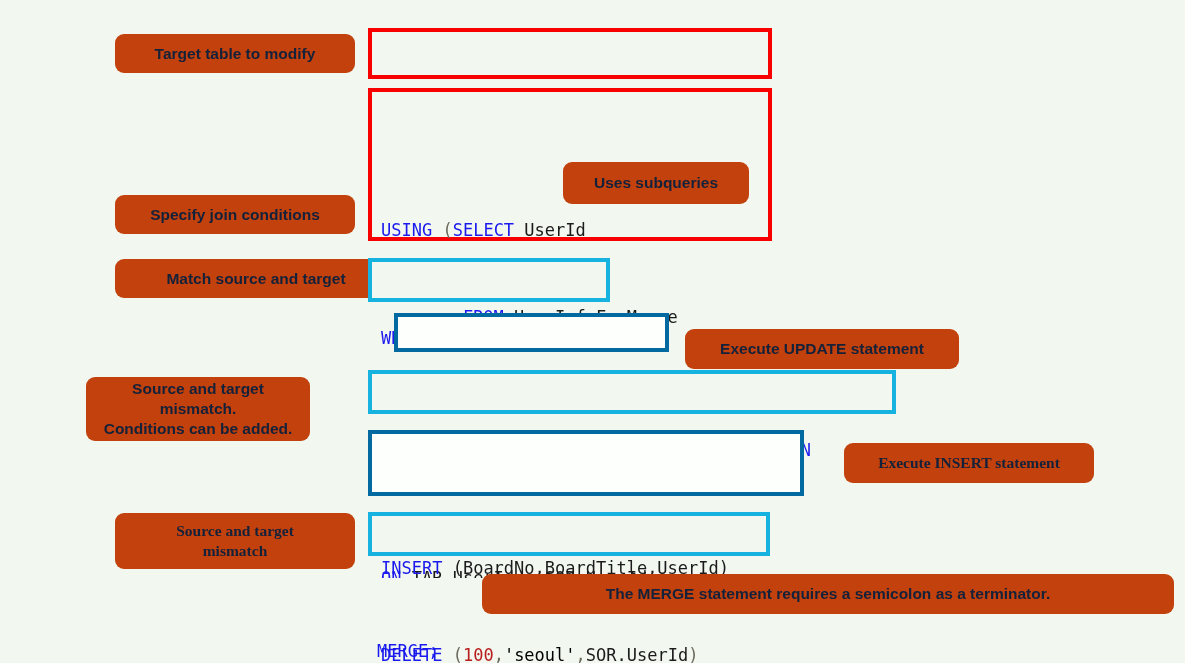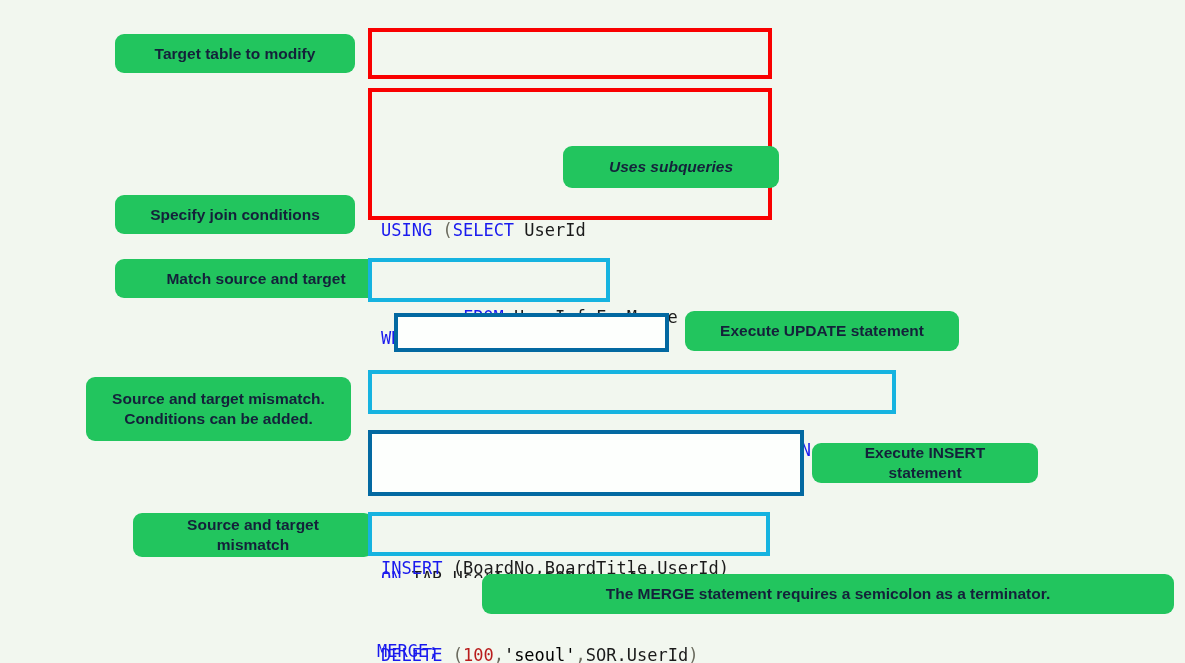--- a/index.html
+++ b/index.html
@@ -16,21 +16,21 @@
   }
   #stage {
     position: relative;
     width: 1185px;
     height: 663px;
   }
 
   
   .pill {
     position: absolute;
-    background: #22c55e;
+    background: #c2410c;
     border-radius: 9px;
     color: #14213a;
     font-family: "Liberation Sans", sans-serif;
     font-weight: bold;
     font-size: 15.5px;
     line-height: 1.28;
     display: flex;
     align-items: center;
     justify-content: center;
     text-align: center;
@@ -85,71 +85,71 @@
   </div>
 
   <div class="codebox red" style="left:368px; top:28px; width:404px; height:51px;">
     <div class="inner" style="padding-top:7px;"><span class="kw">MERGE</span> <span class="kw">INTO</span>  <span class="id">BoardForMerge</span> <span class="kw">AS</span> <span class="id">TAR</span></div>
   </div>
 
   <div class="pill" style="left:115px; top:195px; width:240px; height:39px;text-align:center;">
     <span>Specify join conditions</span>
   </div>
 
-  <div class="codebox red" style="left:368px; top:88px; width:404px; height:132px;">
+  <div class="codebox red" style="left:368px; top:88px; width:404px; height:153px;">
     <div class="inner" style="padding-top:8px;">
       <div><span class="kw">USING</span> <span class="punc">(</span><span class="kw">SELECT</span> <span class="id">UserId</span></div>
       <div>        <span class="kw">FROM</span> <span class="id">UserInfoForMerge</span></div>
       <div>      <span class="punc">)</span><span class="kw">AS</span> <span class="id">SOR</span></div>
       <div>&nbsp;</div>
       <div><span class="kw">ON</span> <span class="id">TAR.UserId</span> <span class="op">=</span> <span class="id">SOR.UserId</span></div>
     </div>
   </div>
 
-  <div class="pill" style="left:563px; top:146px; width:216px; height:42px;font-style:italic;">
+  <div class="pill" style="left:563px; top:162px; width:186px; height:42px;">
     <span>Uses subqueries</span>
   </div>
 
   <div class="pill" style="left:115px; top:259px; width:282px; height:39px;">
     <span>Match source and target</span>
   </div>
 
   <div class="codebox cyan" style="left:368px; top:258px; width:242px; height:44px;">
     <div class="inner" style="padding-top:4px;"><span class="kw">WHEN</span> <span class="kw-g">MATCHED</span> <span class="kw">THEN</span></div>
   </div>
 
   <div class="codebox lightgreen" style="left:394px; top:313px; width:275px; height:39px; background:#fdfffd;">
     <div class="inner" style="padding-top:3px;"><span class="pink">UPDATE</span> <span class="kw">set</span> <span class="id">UserNm</span> <span class="op">=</span> <span class="str">''</span></div>
   </div>
 
-  <div class="pill" style="left:685px; top:311px; width:274px; height:40px;">
+  <div class="pill" style="left:685px; top:329px; width:274px; height:40px;">
     <span>Execute UPDATE statement</span>
   </div>
 
-  <div class="pill" style="left:86px; top:377px; width:265px; height:64px; white-space:pre-line;">
+  <div class="pill" style="left:86px; top:377px; width:224px; height:64px; white-space:pre-line;">
     <span>Source and target mismatch.
 Conditions can be added.</span>
   </div>
 
   <div class="codebox cyan" style="left:368px; top:370px; width:528px; height:44px;">
     <div class="inner" style="padding-top:4px;"><span class="kw">WHEN</span> <span class="kw-g">NOT</span> <span class="kw-g">MATCHED</span> <span class="kw">AND</span> <span class="id">SOR.UserId</span> <span class="op">&lt;&gt;</span> <span class="str">''</span> <span class="kw">THEN</span></div>
   </div>
 
   <div class="codebox lightgreen" style="left:368px; top:430px; width:436px; height:66px; background:#fdfffd;">
     <div class="inner" style="padding-top:4px;">
       <div><span class="kw">INSERT</span> <span class="id">(BoardNo,BoardTitle,UserId)</span></div>
       <div><span class="kw">DELETE</span> <span class="punc">(</span><span class="num">100</span><span class="punc">,</span><span class="str">'seoul'</span><span class="punc">,</span><span class="id">SOR.UserId</span><span class="punc">)</span></div>
     </div>
   </div>
 
-  <div class="pill" style="left:812px; top:443px; width:226px; height:40px;">
+  <div class="pill" style="left:844px; top:443px; width:250px; height:40px;font-family:Liberation Serif, serif;">
     <span>Execute INSERT statement</span>
   </div>
 
-  <div class="pill" style="left:133px; top:513px; width:240px; height:44px; white-space:pre-line;">
+  <div class="pill" style="left:115px; top:513px; width:240px; height:56px; white-space:pre-line;font-family:Liberation Serif, serif;">
     <span>Source and target
 mismatch</span>
   </div>
 
   <div class="codebox cyan" style="left:368px; top:512px; width:402px; height:44px;">
     <div class="inner" style="padding-top:4px;"><span class="kw">WHEN</span> <span class="kw-g">NOT</span> <span class="kw-g">MATCHED</span> <span class="kw">BY</span> <span class="kw-g">SOURCE</span> <span class="kw">THEN</span></div>
   </div>
 
   <div class="codebox plain" style="left:368px; top:578px; width:130px; height:32px;">
     <div class="inner" style="padding-top:1px;"><span class="kw">MERGE;</span></div>

